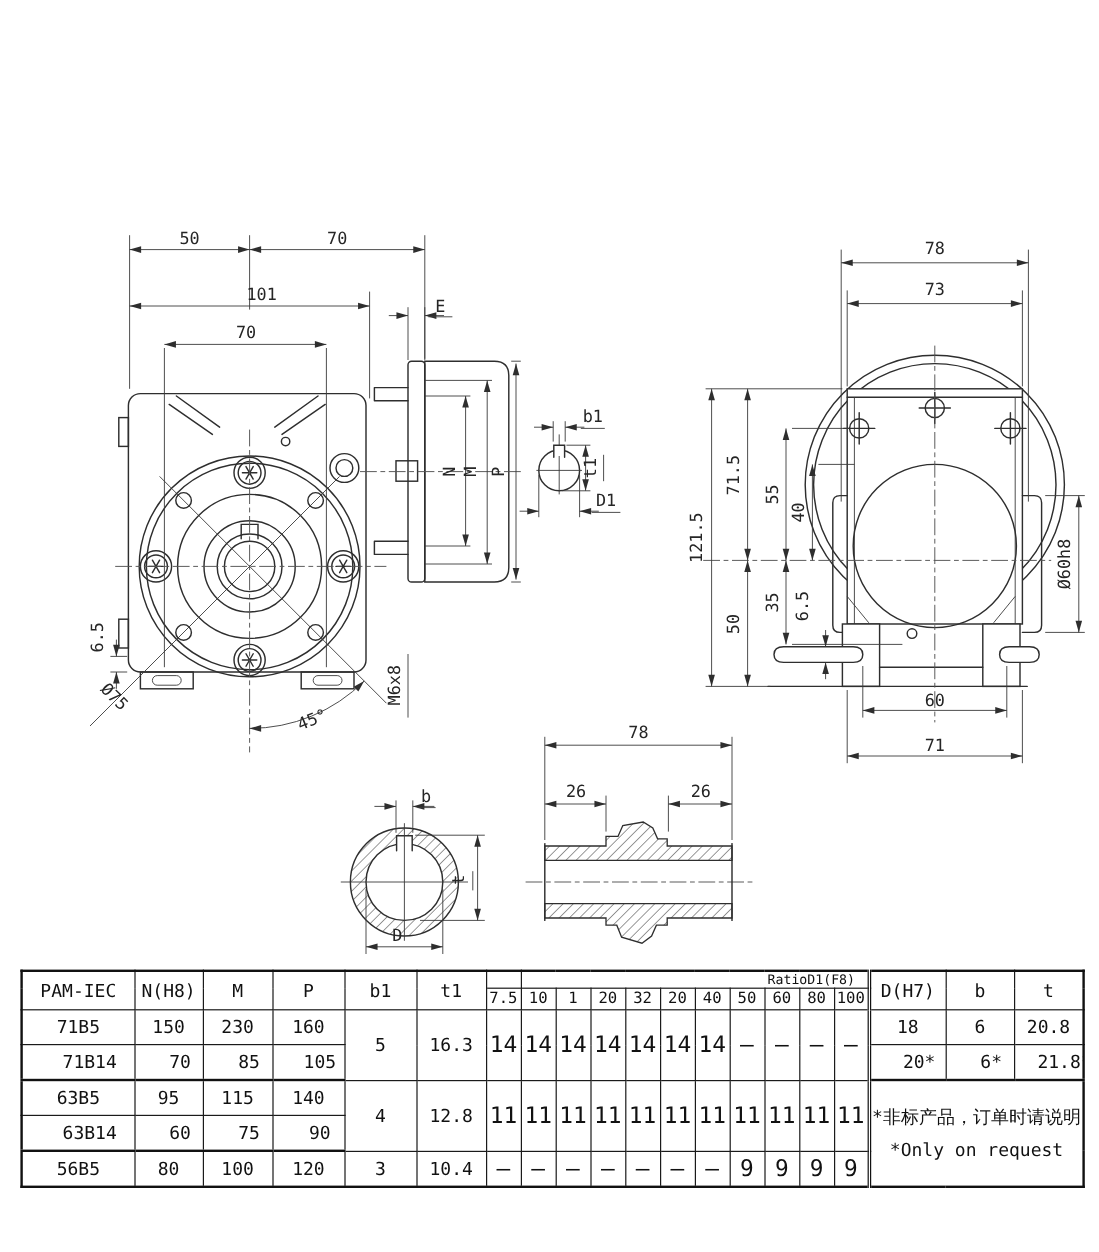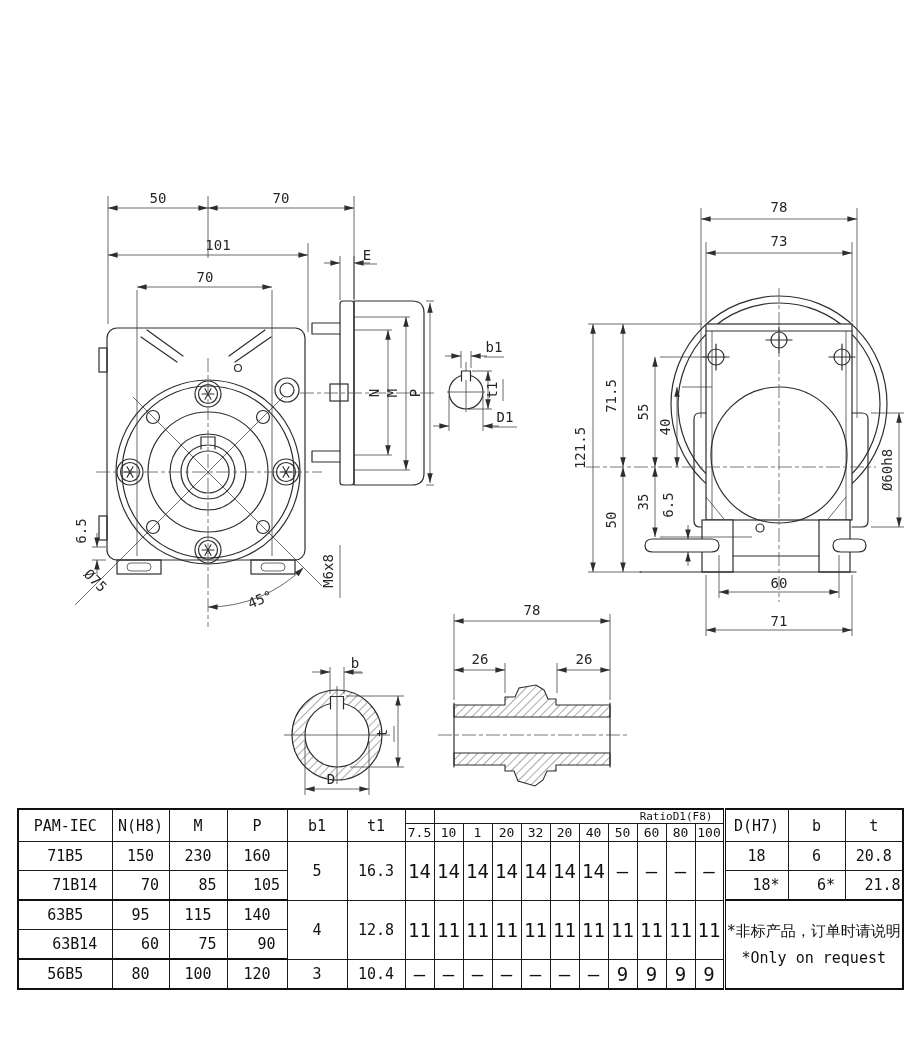--- a/index.html
+++ b/index.html
@@ -370,21 +370,21 @@
       <td class="rv" rowspan="2">—</td>
       <td class="dsep">18</td>
       <td>6</td>
       <td>20.8</td>
     </tr>
     <tr class="gend">
       <td>71B14</td>
       <td>70</td>
       <td>85</td>
       <td>105</td>
-      <td class="dsep">18*</td>
+      <td class="dsep">20*</td>
       <td>6*</td>
       <td>21.8*</td>
     </tr>
     <tr>
       <td>63B5</td>
       <td>95</td>
       <td>115</td>
       <td>140</td>
       <td rowspan="2">4</td>
       <td rowspan="2">12.8</td>

